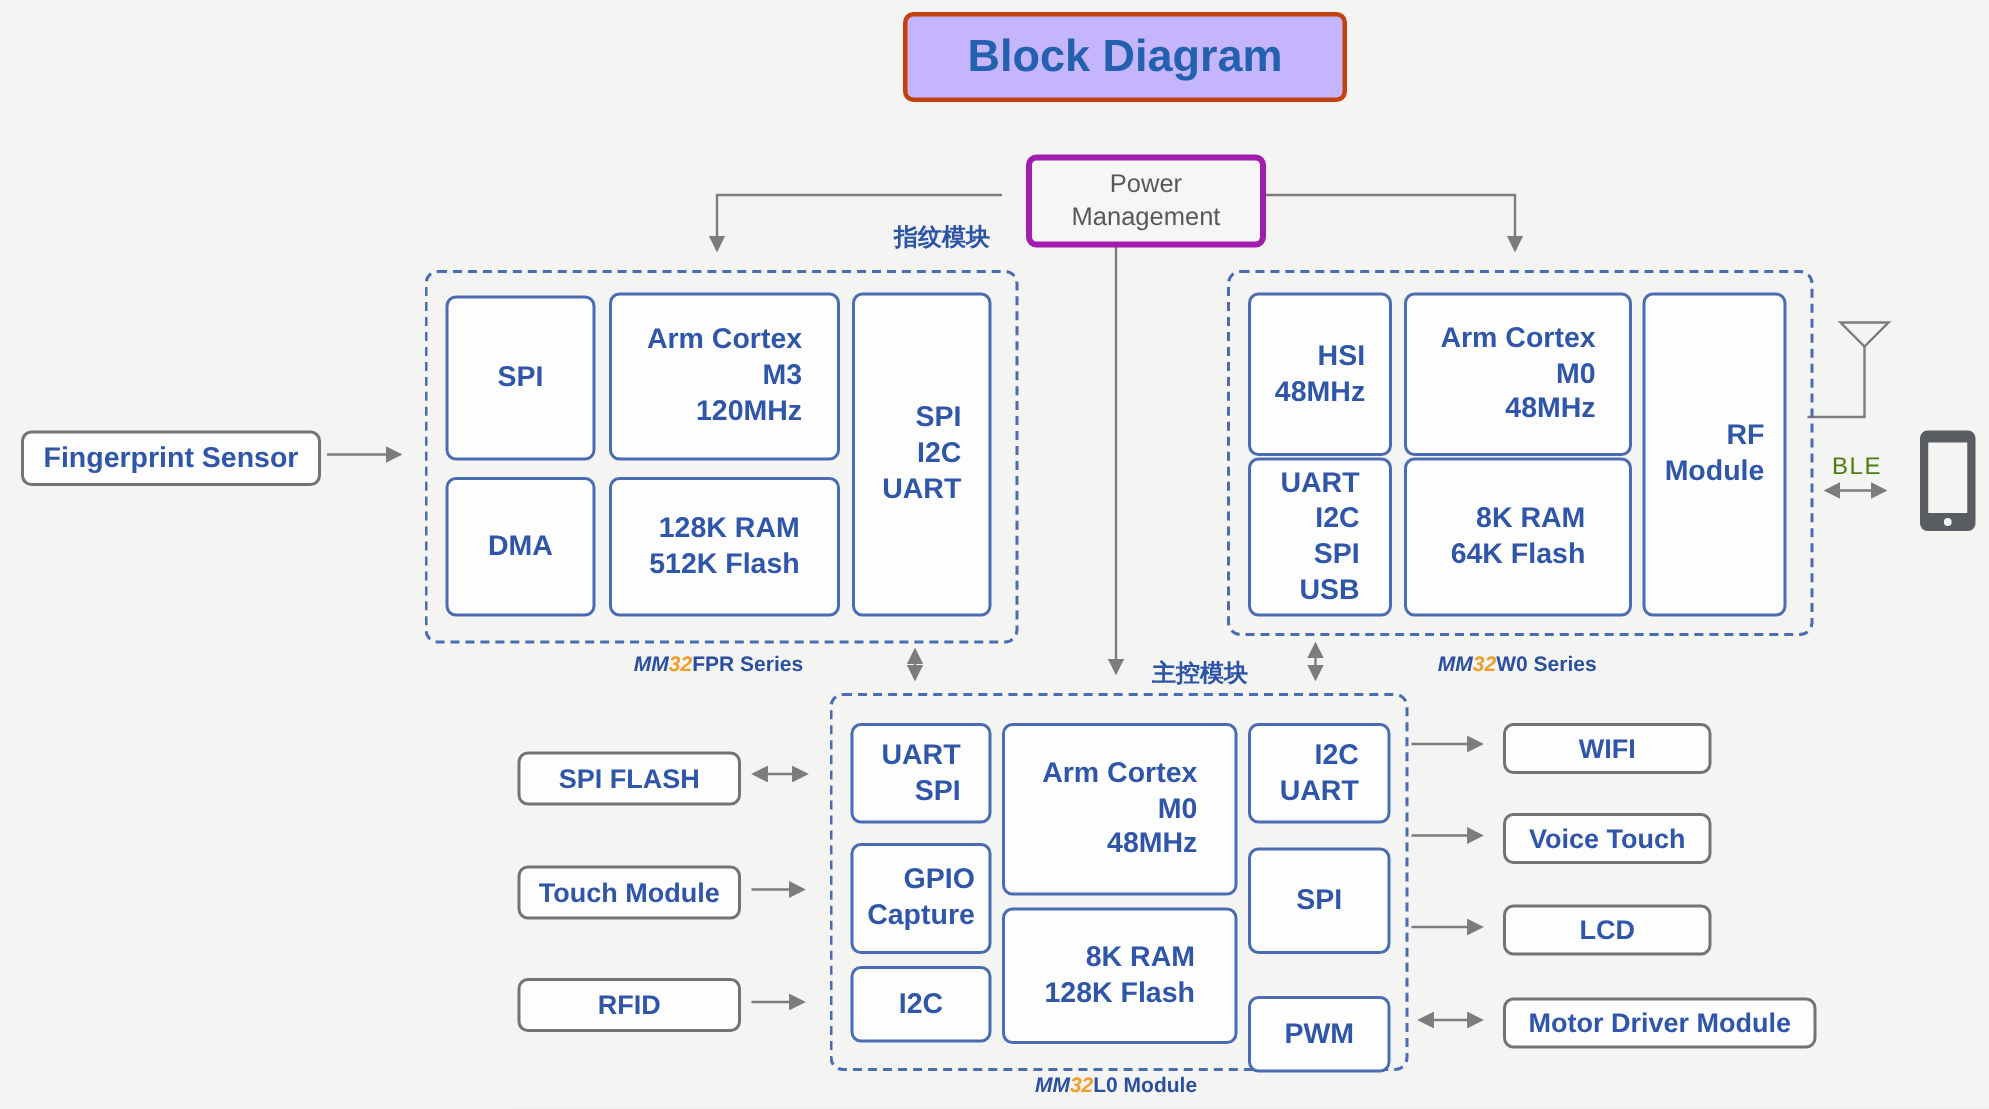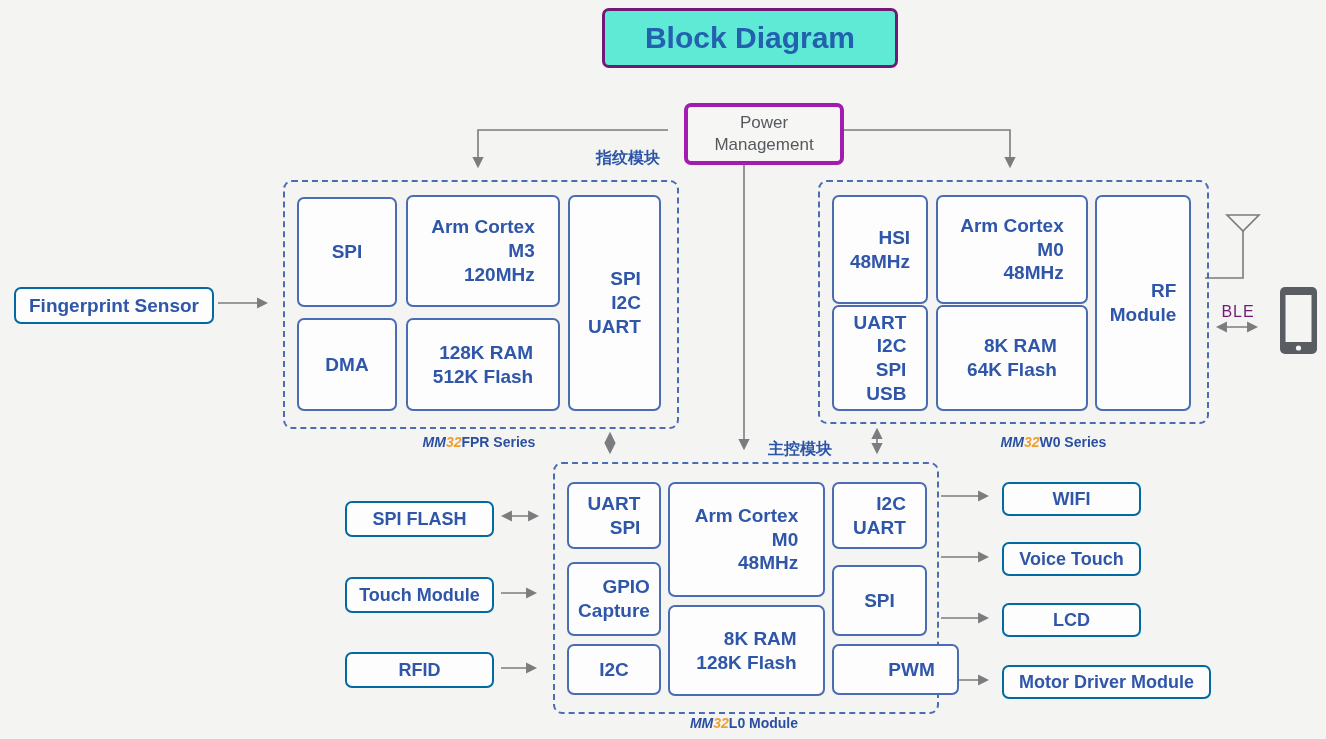--- a/index.html
+++ b/index.html
@@ -2,23 +2,23 @@
 <html><head>
 <meta charset="utf-8">
 <style>
   html,body{margin:0;padding:0;}
   body{font-family:"Liberation Sans", sans-serif; background:#e9eae8;}
   #canvas{position:relative; width:1326px; height:739px; background:#f4f5f3; overflow:hidden;}
 
   
   .title-box{
     position:absolute; left:602px; top:8px; width:290px; height:54px;
-    border:3px solid #701a75; border-radius:7px;
+    border:3px solid #c2410c; border-radius:7px;
     display:flex; align-items:center; justify-content:center;
-    color:#2360ae; font-size:30px; font-weight:600; background:#5eead4;
+    color:#2360ae; font-size:30px; font-weight:600; background:#c4b5fd;
   }
 
   
   .power-box{
     position:absolute; left:684px; top:103px; width:152px; height:54px;
     border:4px solid #a21caf; border-radius:7px;
     display:flex; align-items:center; justify-content:center; text-align:center;
     color:#55595d; font-size:17px; line-height:1.3; white-space:pre-line; background:#f6f7f5;
   }
 
@@ -39,39 +39,39 @@
 
   
   .block{
     position:absolute; border:2px solid #4a6cb3; border-radius:7px; background:#fcfdfc;
     display:flex; align-items:center; justify-content:center; text-align:right;
     color:#2f56a8; font-size:19px; font-weight:bold; line-height:1.25; white-space:pre-line;
   }
 
   
   .device{
-    position:absolute; border:2px solid #0369a1; border-radius:7px; background:#fcfdfc;
+    position:absolute; border:2px solid #737373; border-radius:7px; background:#fcfdfc;
     display:flex; align-items:center; justify-content:center; text-align:center;
     color:#2f56a8; font-size:18px; font-weight:bold;
   }
 
   
   .series{
     position:absolute; text-align:center; font-size:14px; font-weight:bold; color:#2b4fa0;
   }
   .series .mm{font-style:italic; color:#2b4fa0;}
   .series .num{font-style:italic; color:#f09e2e;}
   .series .sfx{color:#2b4fa0;}
   .series-fpr{left:283px; top:434px; width:392px;}
-  .series-w0 {left:818px; top:434px; width:387px;margin-left:42px;}
+  .series-w0 {left:818px; top:434px; width:387px;}
   .series-l0 {left:553px; top:715px; width:382px;}
 
   .ble-label{
     position:absolute; left:1212px; top:303px; width:52px; text-align:center;
-    color:#701a75; font-size:16px; letter-spacing:1px;
+    color:#4d7c0f; font-size:16px; letter-spacing:1px;
   }
 
   svg.overlay{position:absolute; left:0; top:0; pointer-events:none;}
 </style>
 </head>
 <body>
 
 <div id="canvas">
 
   <svg class="overlay" width="1326" height="739" viewBox="0 0 1326 739">
@@ -156,21 +156,21 @@
 M0
 48MHz</div>
   <div class="block" style="left:832px; top:482px; width:91px;  height:63px;">I2C
 UART</div>
   <div class="block" style="left:567px; top:562px; width:90px;  height:70px;">GPIO
 Capture</div>
   <div class="block" style="left:832px; top:565px; width:91px;  height:67px;">SPI</div>
   <div class="block" style="left:668px; top:605px; width:153px; height:87px;">8K RAM
 128K Flash</div>
   <div class="block" style="left:567px; top:644px; width:90px;  height:47px;">I2C</div>
-  <div class="block" style="left:832px; top:644px; width:91px;  height:47px;padding-left:32px;">PWM</div>
+  <div class="block" style="left:832px; top:664px; width:91px;  height:47px;">PWM</div>
   <div class="series series-l0">
     <span class="mm">MM</span><span class="num">32</span><span class="sfx">L0 Module</span>
   </div>
 
   <div class="device" style="left:345px; top:501px; width:145px; height:32px;">SPI FLASH</div>
   <div class="device" style="left:345px; top:577px; width:145px; height:32px;">Touch Module</div>
   <div class="device" style="left:345px; top:652px; width:145px; height:32px;">RFID</div>
 
   <div class="device" style="left:1002px; top:482px; width:135px; height:30px;">WIFI</div>
   <div class="device" style="left:1002px; top:542px; width:135px; height:30px;">Voice Touch</div>

